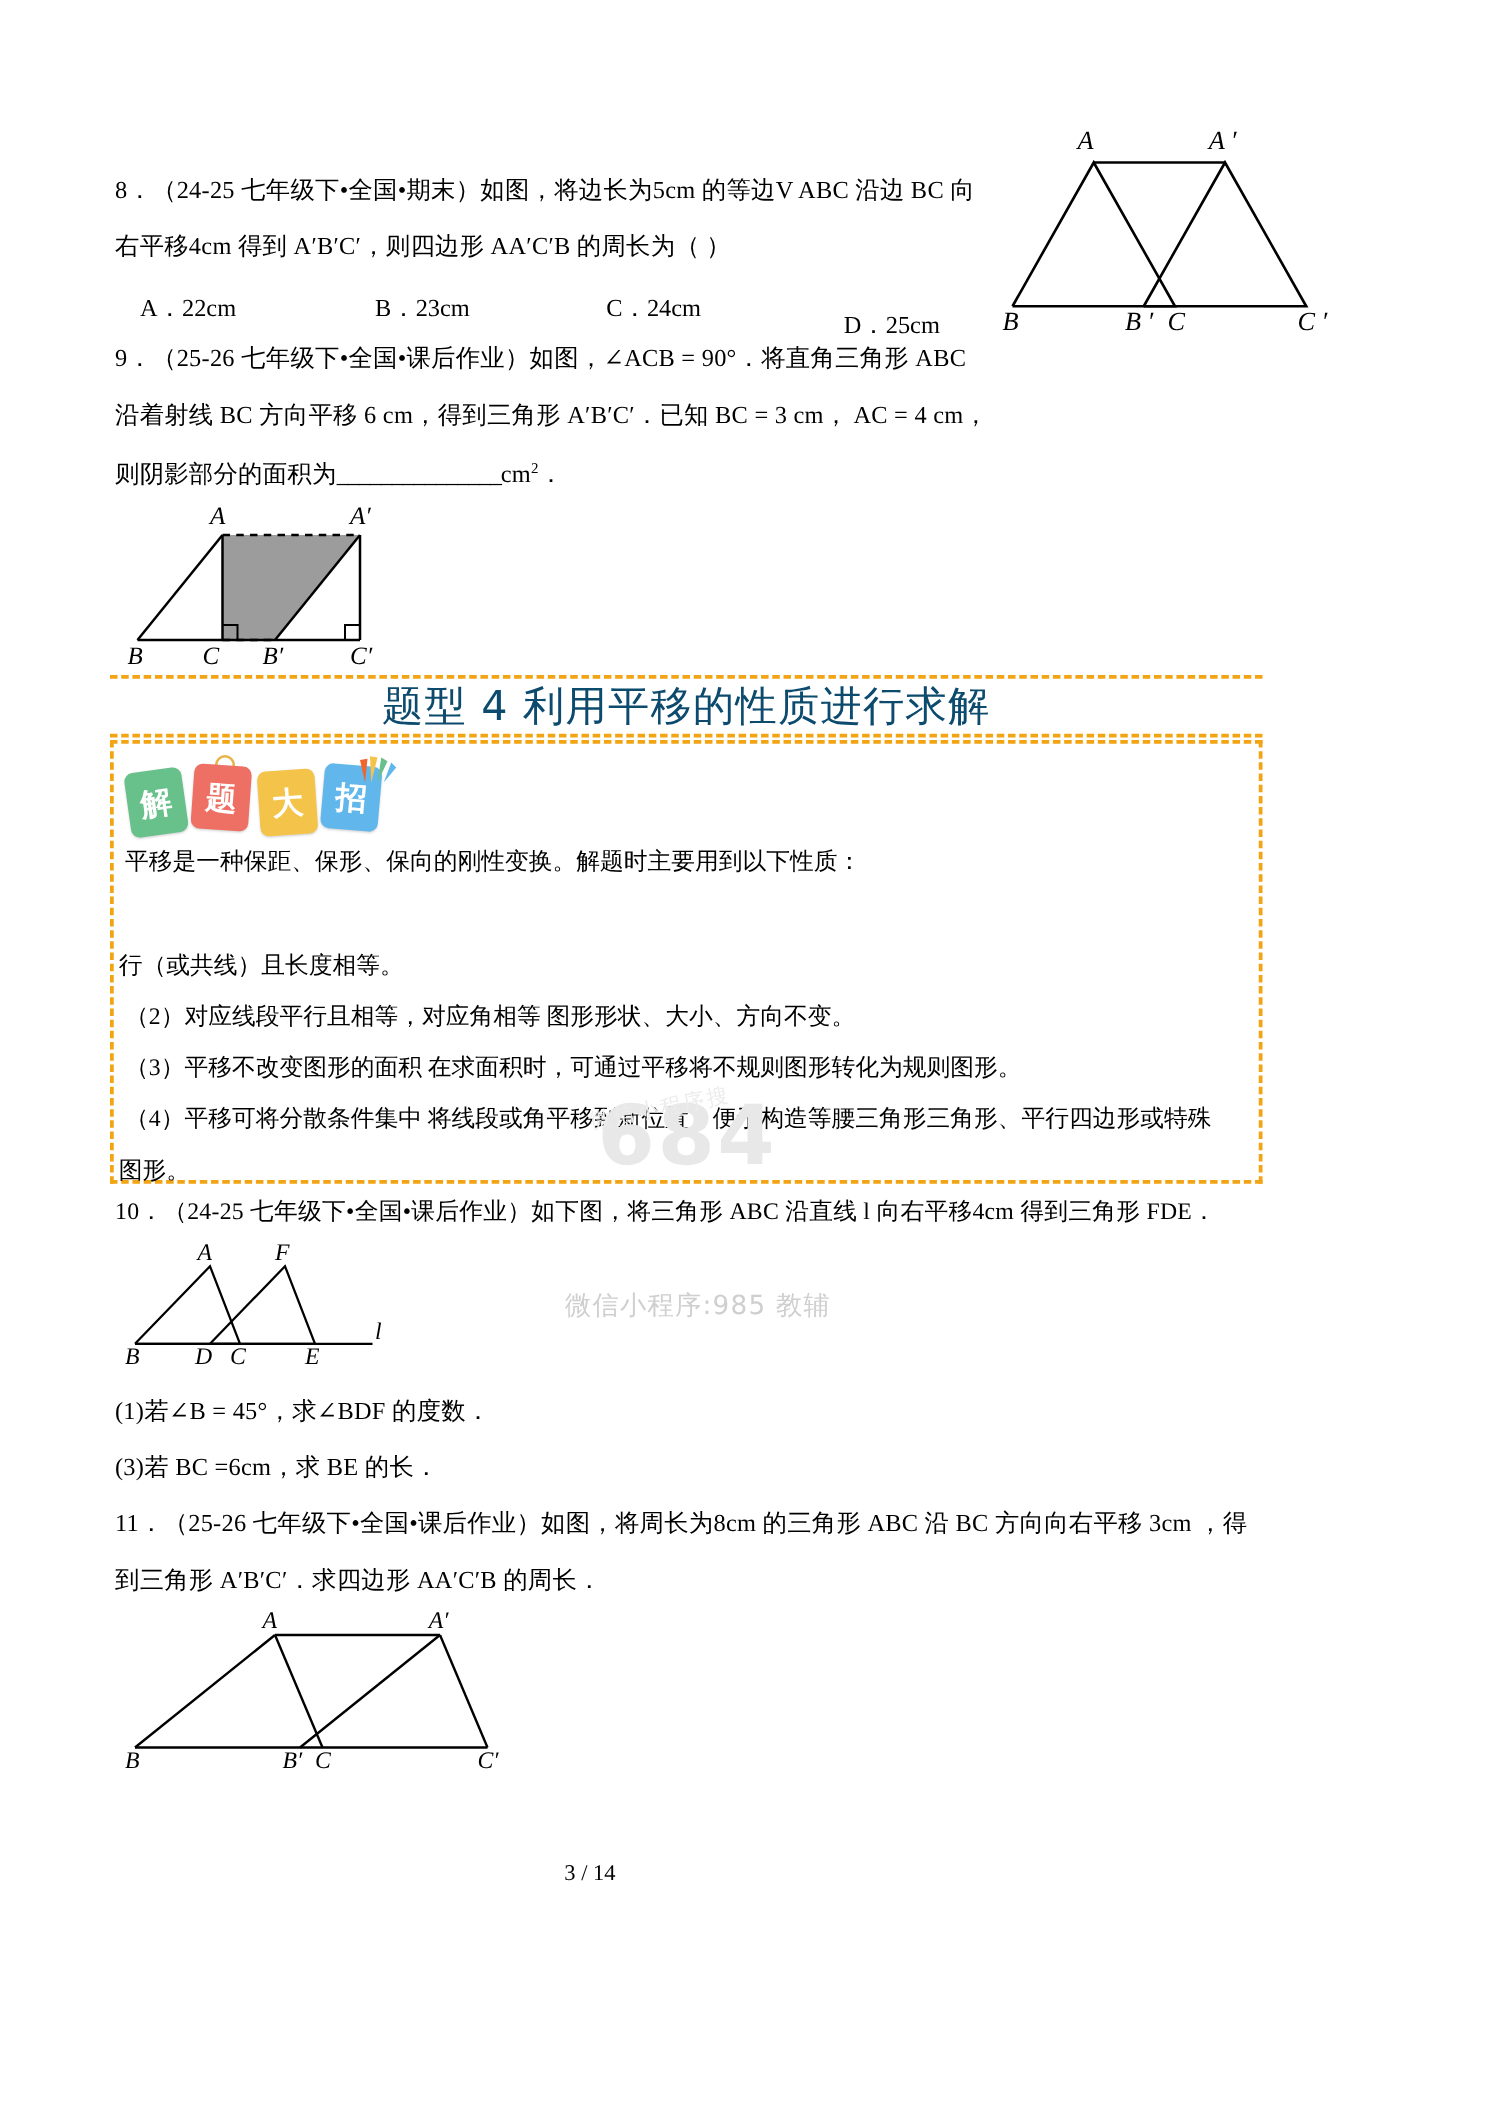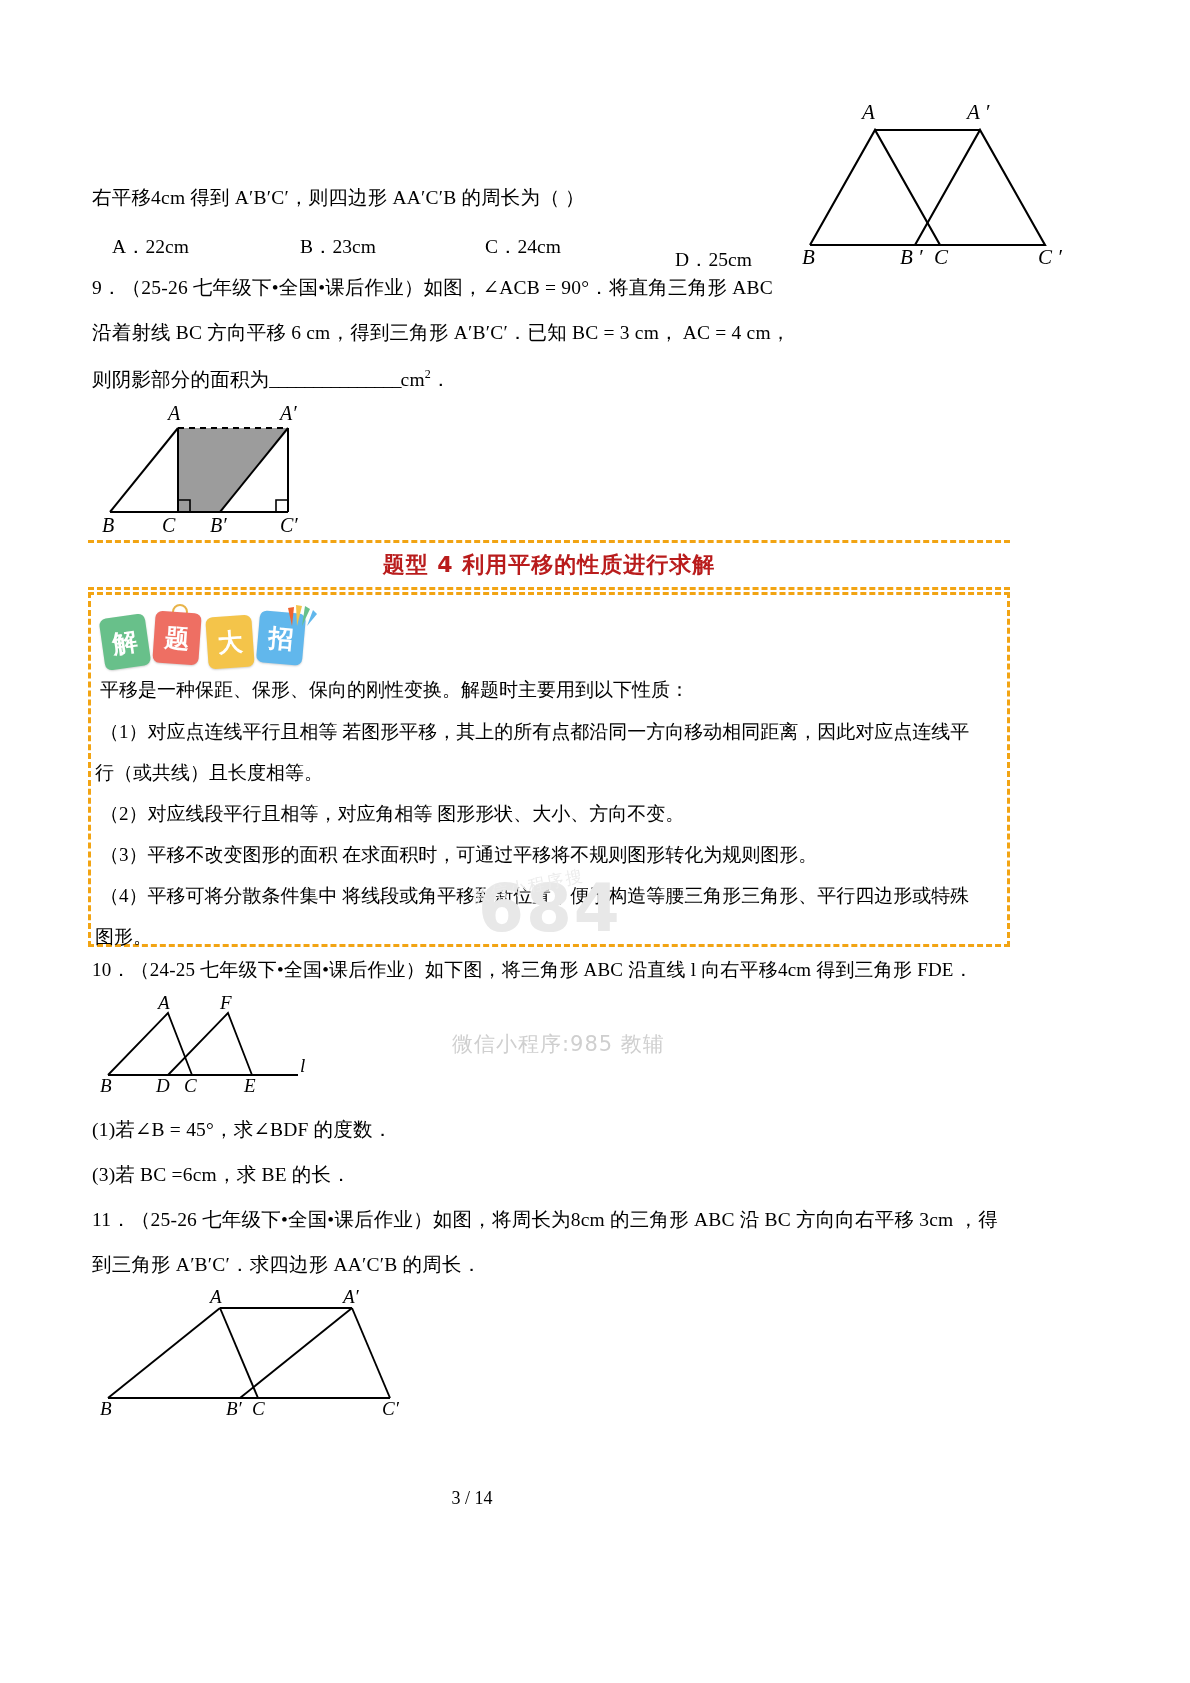--- a/index.html
+++ b/index.html
@@ -43,24 +43,24 @@
     height: 50px;
     border-top: 3px dashed #F2A413;
     border-bottom: 3px dashed #F2A413;
     box-sizing: border-box;
     display: flex;
     align-items: center;
     justify-content: center;
   }
   .banner-title {
     font-family: "DejaVu Sans", "Liberation Sans", sans-serif;
-    font-weight: bold;
-    font-size: 22px;
+    font-weight: normal;
+    font-size: 33px;
     letter-spacing: 1px;
-    color: #b91c1c;
+    color: #0c4a6e;
   }
 
   
   .tipbox {
     position: absolute;
     left: 88px;
     top: 592px;
     width: 922px;
     height: 355px;
     border: 3px dashed #F2A413;
@@ -152,20 +152,21 @@
   }
 
   svg { display: block; overflow: visible; }
   .fig { position: absolute; }
 </style>
 </head>
 <body>
 
 <div class="page">
 
+  <div class="abs q-line" style="left:92px; top:143px;">8．（24-25 七年级下•全国•期末）如图，将边长为5cm 的等边V ABC 沿边 BC 向</div>
   <div class="abs q-line" style="left:92px; top:188px;">右平移4cm 得到   A′B′C′，则四边形 AA′C′B 的周长为（            ）</div>
 
   <div class="choice" style="left:112px; top:233px;">A．22cm</div>
   <div class="choice" style="left:300px; top:233px;">B．23cm</div>
   <div class="choice" style="left:485px; top:233px;">C．24cm</div>
   <div class="choice" style="left:675px; top:233px;margin-top:13px;">D．25cm</div>
 
   <div class="fig" style="left:800px; top:105px;">
     <svg width="300" height="155" viewBox="0 0 300 155">
 
@@ -230,21 +231,20 @@
     <div class="tile tile-4">招</div>
     <svg class="sparkle" viewBox="0 0 34 24">
       <polygon points="6,24 2,6 8,5" fill="#F0642E"></polygon>
       <polygon points="11,24 10,3 16,4" fill="#F4C44A"></polygon>
       <polygon points="16,24 19,4 24,7" fill="#68C08A"></polygon>
       <polygon points="21,24 27,8 31,12" fill="#61B7EC"></polygon>
     </svg>
   </div>
 
   <div class="tip-text" style="left:100px; top:680px;">平移是一种保距、保形、保向的刚性变换。解题时主要用到以下性质：</div>
-  <div class="tip-text" style="left:100px; top:722px;">（1）对应点连线平行且相等 若图形平移，其上的所有点都沿同一方向移动相同距离，因此对应点连线平</div>
   <div class="tip-text" style="left:95px; top:763px;">行（或共线）且长度相等。</div>
   <div class="tip-text" style="left:100px; top:804px;">（2）对应线段平行且相等，对应角相等 图形形状、大小、方向不变。</div>
   <div class="tip-text" style="left:100px; top:845px;">（3）平移不改变图形的面积 在求面积时，可通过平移将不规则图形转化为规则图形。</div>
   <div class="tip-text" style="left:100px; top:886px;">（4）平移可将分散条件集中 将线段或角平移到新位置，便于构造等腰三角形三角形、平行四边形或特殊</div>
   <div class="tip-text" style="left:95px; top:927px;">图形。</div>
 
   <div class="wm-985">684</div>
   <div class="wm-arc">微信小程序搜</div>
   <div class="wm-text">微信小程序:985 教辅</div>
 

